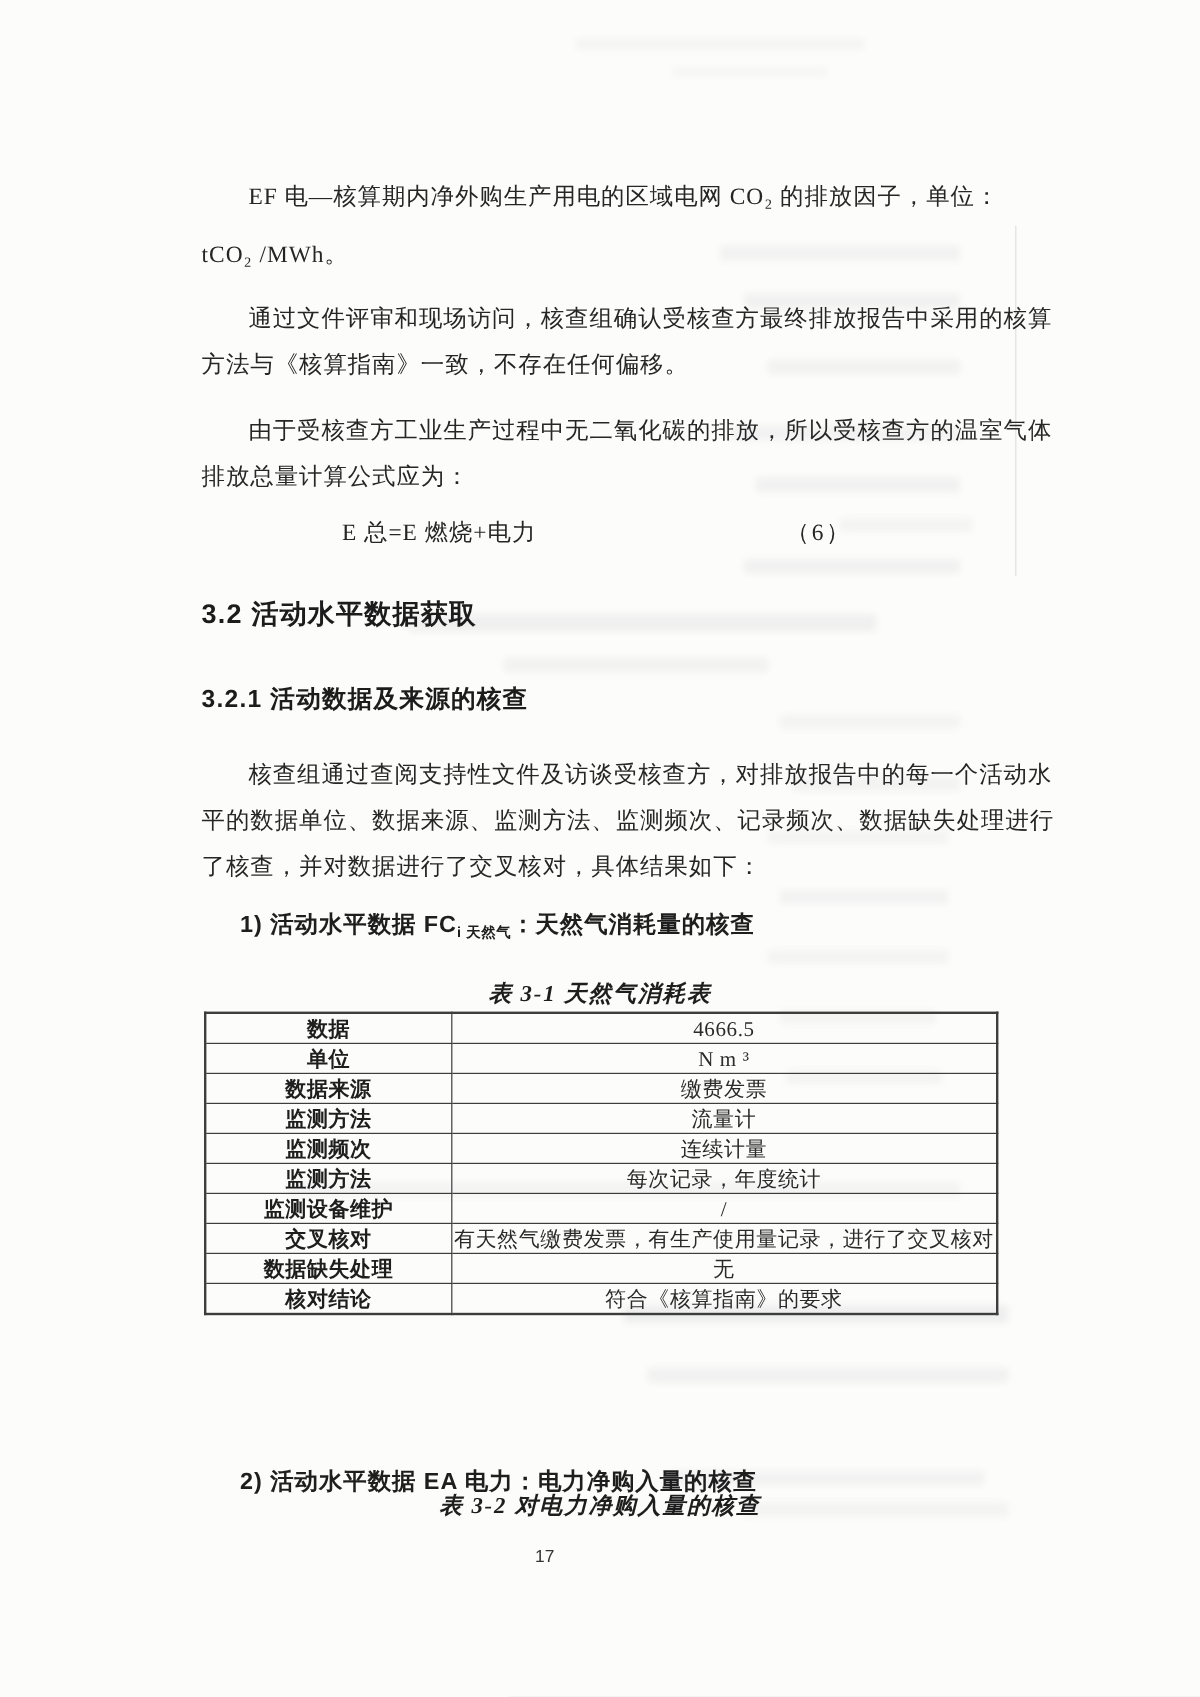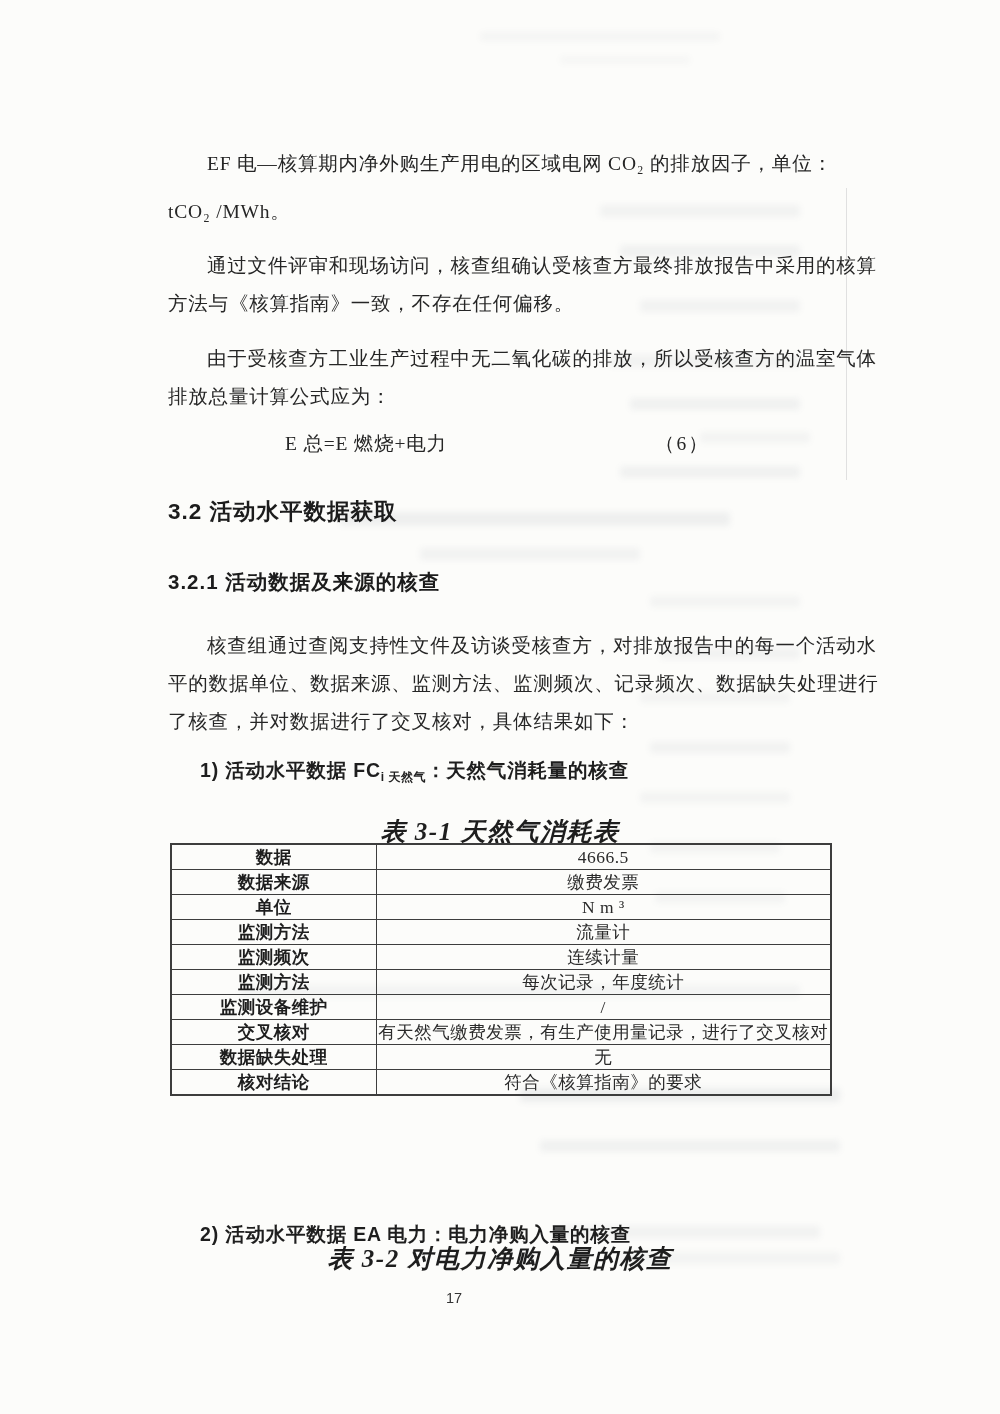--- a/index.html
+++ b/index.html
@@ -58,21 +58,21 @@
   .formula-expr {
     position:absolute; left:117px; top:0;
     font-size:19.5px; letter-spacing:0.8px; white-space:nowrap;
   }
   .formula-num {
     position:absolute; left:487px; top:0;
     font-size:19.5px; letter-spacing:2px; white-space:nowrap;
   }
   .table-caption {
     position:absolute; left:2px; width:660px; text-align:center;
-    font-style:italic; font-weight:bold; font-size:25px; letter-spacing:1.5px;
+    font-style:italic; font-weight:bold; font-size:19px; letter-spacing:1.5px;
     color:#1e1e1e; white-space:nowrap;
   }
   table.data-table {
     position:absolute; left:2px; top:843px; width:660px;
     border-collapse:collapse; table-layout:fixed;
     border:2px solid #3d3d3d;
     background:transparent;
   }
   table.data-table td {
     border:1px solid #3d3d3d;
@@ -159,28 +159,28 @@
       <colgroup>
           <col style="width:205px;">
           <col style="width:455px;">
         </colgroup>
       <tbody>
         <tr>
           <td class="cell-label">数据</td>
           <td class="cell-value">4666.5</td>
         </tr>
         <tr>
+          <td class="cell-label">单位</td>
+          <td class="cell-value">N m ³</td>
+        </tr>
+        <tr>
           <td class="cell-label">数据来源</td>
           <td class="cell-value">缴费发票</td>
         </tr>
         <tr>
-          <td class="cell-label">单位</td>
-          <td class="cell-value">N m ³</td>
-        </tr>
-        <tr>
           <td class="cell-label">监测方法</td>
           <td class="cell-value">流量计</td>
         </tr>
         <tr>
           <td class="cell-label">监测频次</td>
           <td class="cell-value">连续计量</td>
         </tr>
         <tr>
           <td class="cell-label">监测方法</td>
           <td class="cell-value">每次记录，年度统计</td>

